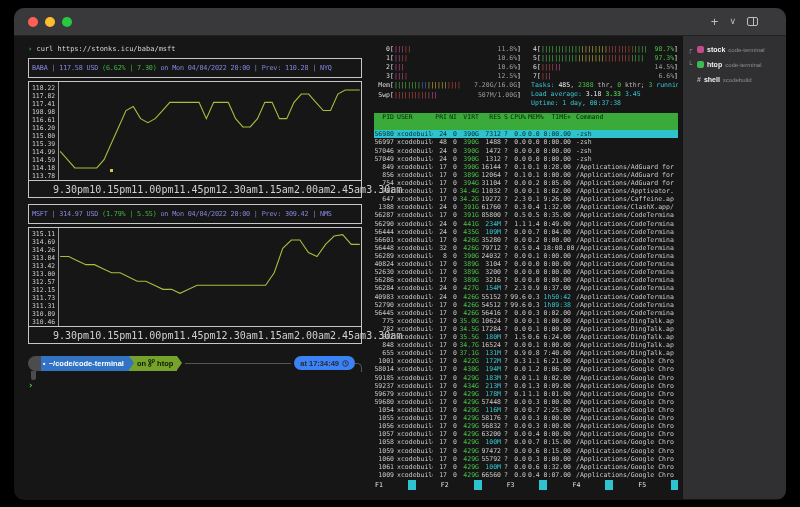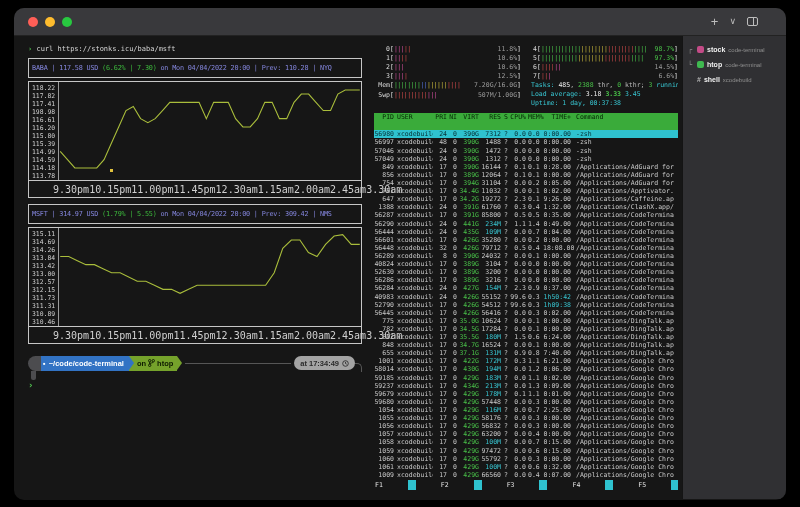--- a/index.html
+++ b/index.html
@@ -36,21 +36,21 @@
   .xlabels{display:flex;justify-content:space-between;padding:2.5px 10px 2.5px 24px;font-size:10px;color:#d0d0d0;}
   .footer{margin-top:11px;line-height:10px;color:#c9c9c9;white-space:nowrap;}
   
   .p10k{margin-top:11px;display:flex;align-items:center;height:16px;font-family:"Liberation Sans",sans-serif;font-size:7.5px;}
   .p10k-cap{width:13px;height:15px;background:#4c4c4f;border-radius:8px 0 0 8px;flex:none;}
   .seg-blue{background:#3273c4;color:#fff;font-weight:bold;height:15px;display:flex;align-items:center;padding:0 5px 0 2px;gap:3px;white-space:nowrap;}
   .arrow1{width:0;height:0;border-top:7.5px solid transparent;border-bottom:7.5px solid transparent;border-left:5px solid #3273c4;margin-right:-5px;position:relative;z-index:2;flex:none;}
   .seg-green{background:#75a22b;color:#0d1a00;font-weight:bold;height:15px;display:flex;align-items:center;padding:0 4px 0 8px;gap:2px;white-space:nowrap;}
   .arrow2{width:0;height:0;border-top:7.5px solid transparent;border-bottom:7.5px solid transparent;border-left:5px solid #75a22b;flex:none;}
   .p10k-line{flex:1;height:1px;background:#565656;margin:0 3px;}
-  .seg-time{background:#a3a3a3;color:#2b2b2b;height:14px;border-radius:7px;display:flex;align-items:center;padding:0 6px;gap:3px;font-weight:bold;white-space:nowrap;}
+  .seg-time{background:#3b82f6;color:#2b2b2b;height:14px;border-radius:7px;display:flex;align-items:center;padding:0 6px;gap:3px;font-weight:bold;white-space:nowrap;}
   .p10k-curl{width:7px;height:9px;border-top:1px solid #565656;border-right:1px solid #565656;border-top-right-radius:5px;margin-top:9px;flex:none;}
   .p10k-stem{width:5px;height:9px;background:#4c4c4f;border-radius:0 0 2px 2px;margin-left:3px;}
   .prompt2{color:#4fc14f;font-weight:bold;font-size:9px;line-height:11px;}
   
   .htop{flex:1;min-width:0;padding:8px 4px 0 4px;font-size:6.5px;color:#c9c9c9;}
   .meters{display:flex;gap:10px;margin-bottom:5px;}
   .mcol{flex:1;min-width:0;}
   .mrow{display:flex;align-items:center;height:9.2px;white-space:nowrap;}
   .ml{width:16px;text-align:right;color:#dcdcdc;flex:none;}
   .ml.narrow{width:6px;}

